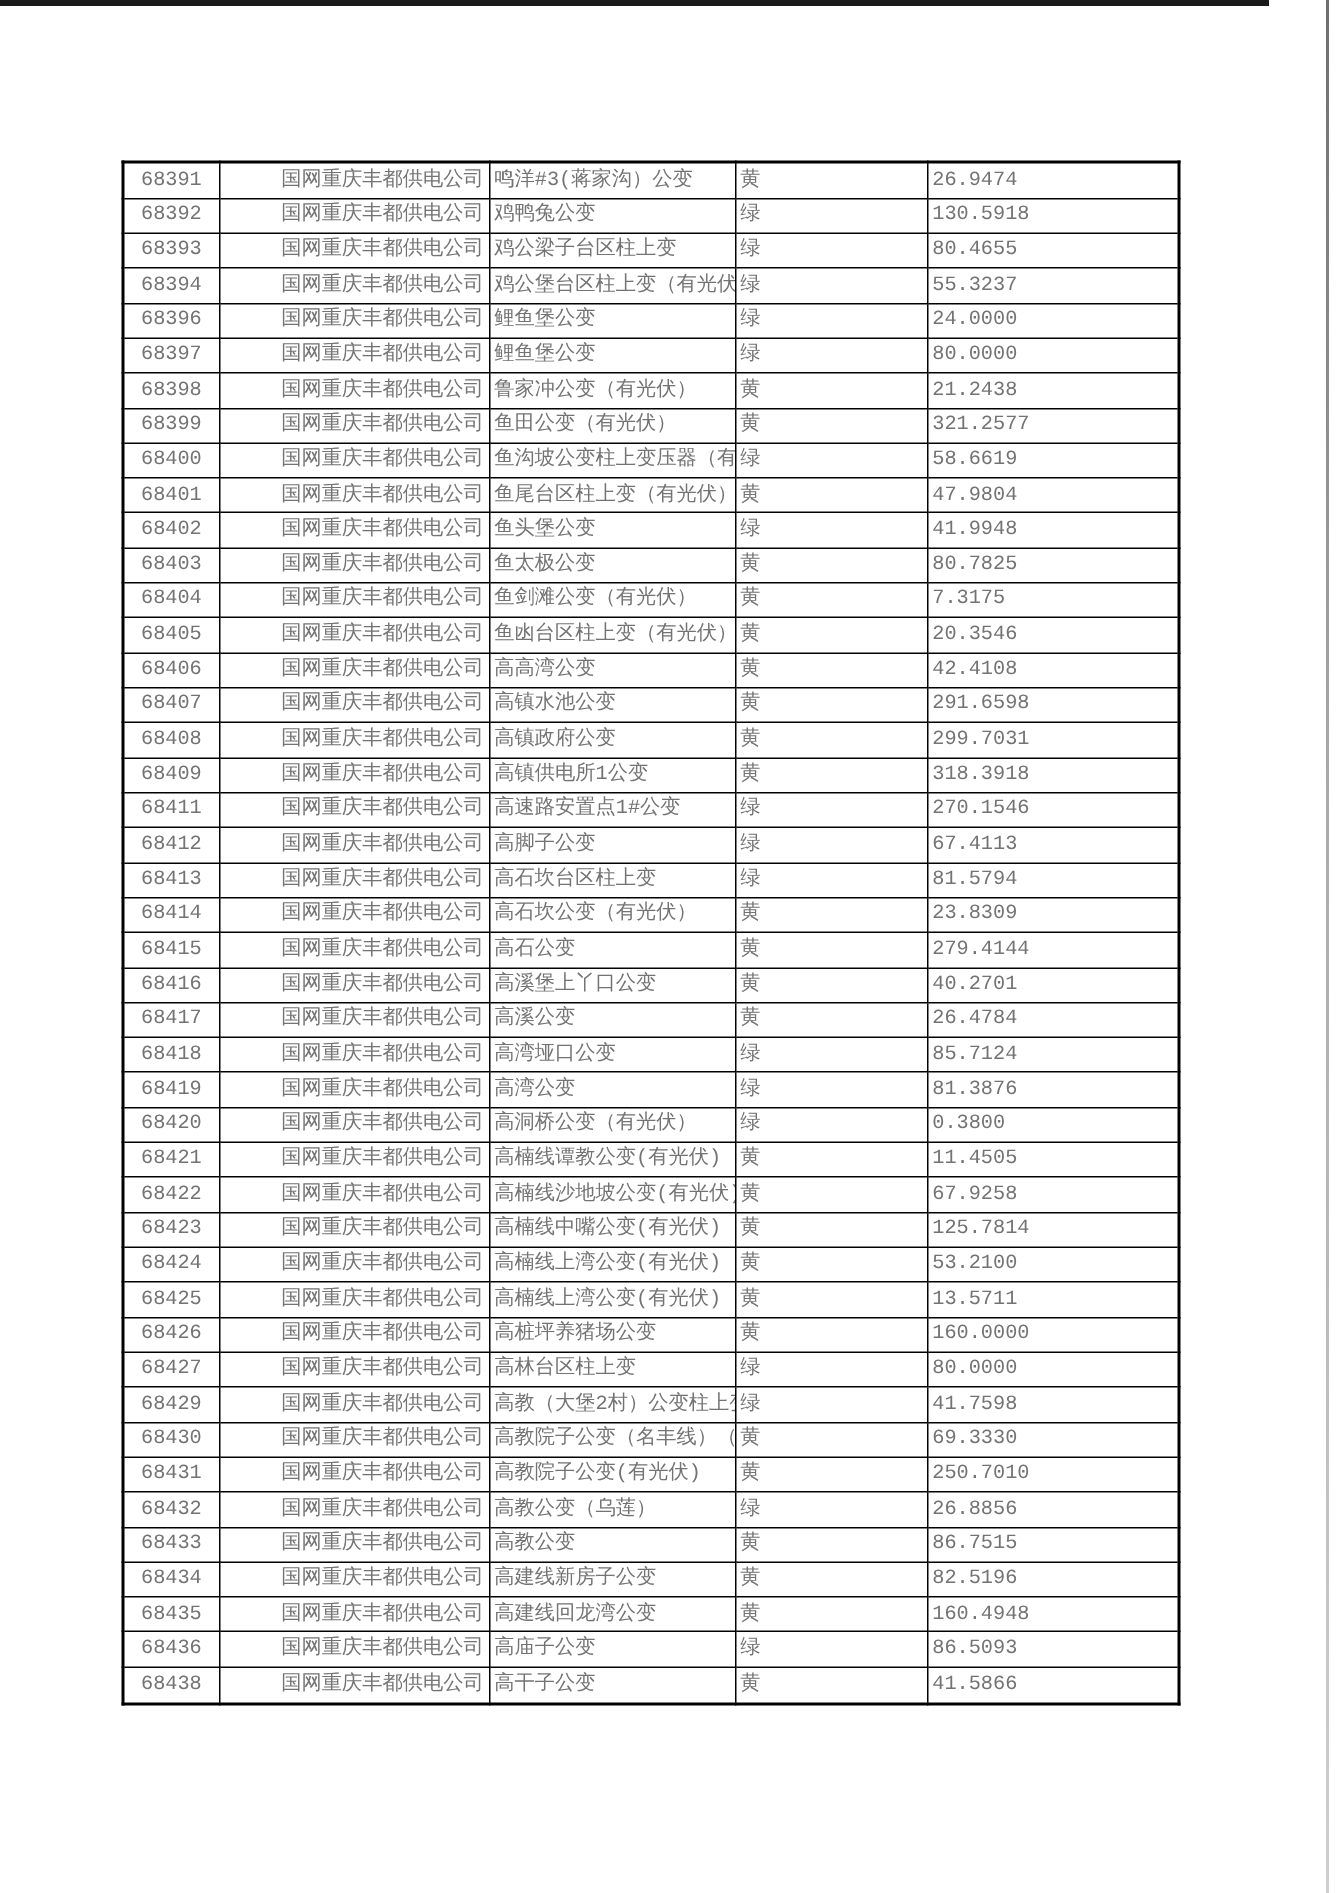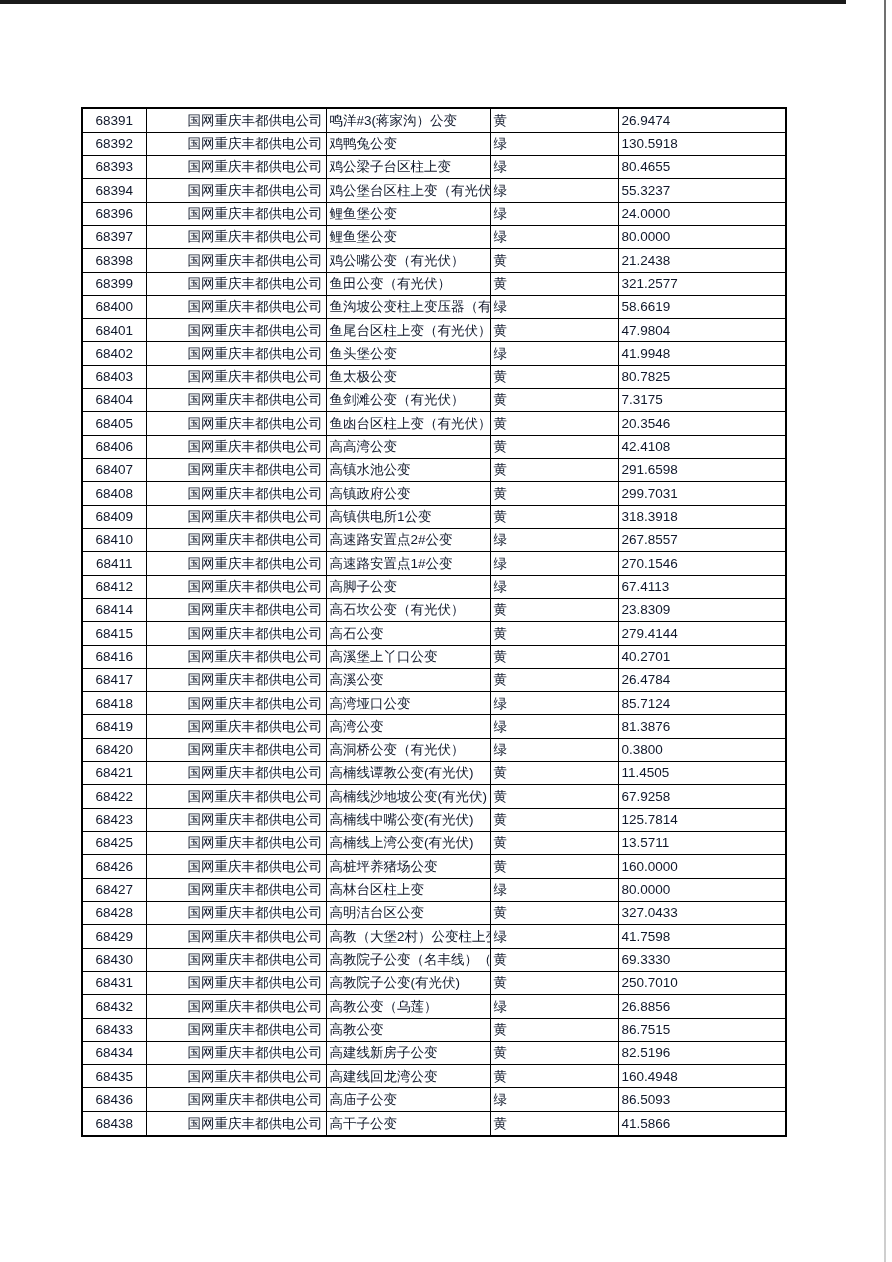--- a/index.html
+++ b/index.html
@@ -6,22 +6,22 @@
     margin: 0;
     padding: 0;
     background: #ffffff;
   }
   #page {
     position: relative;
     width: 892px;
     height: 1262px;
     background: #ffffff;
     overflow: hidden;
-    font-family: Liberation Sans, sans-serif;
-    color: #0f172a;
+    font-family: Liberation Mono, monospace;
+    color: #737373;
   }
   #top-edge {
     position: absolute;
     left: 0;
     top: 0;
     width: 846px;
     height: 4px;
     background: #1a1a1a;
   }
   #right-shadow {
@@ -111,21 +111,21 @@
         <tr>
           <td class="col-id">68397</td>
           <td class="col-company">国网重庆丰都供电公司</td>
           <td class="col-name">鲤鱼堡公变</td>
           <td class="col-status">绿</td>
           <td class="col-value">80.0000</td>
         </tr>
         <tr>
           <td class="col-id">68398</td>
           <td class="col-company">国网重庆丰都供电公司</td>
-          <td class="col-name">鸡公嘴公变（有光伏）</td>
+          <td class="col-name">鲁家冲公变（有光伏）</td>
           <td class="col-status">黄</td>
           <td class="col-value">21.2438</td>
         </tr>
         <tr>
           <td class="col-id">68399</td>
           <td class="col-company">国网重庆丰都供电公司</td>
           <td class="col-name">鱼田公变（有光伏）</td>
           <td class="col-status">黄</td>
           <td class="col-value">321.2577</td>
         </tr>
@@ -193,41 +193,41 @@
           <td class="col-value">299.7031</td>
         </tr>
         <tr>
           <td class="col-id">68409</td>
           <td class="col-company">国网重庆丰都供电公司</td>
           <td class="col-name">高镇供电所1公变</td>
           <td class="col-status">黄</td>
           <td class="col-value">318.3918</td>
         </tr>
         <tr>
-          <td class="col-id">68410</td>
-          <td class="col-company">国网重庆丰都供电公司</td>
-          <td class="col-name">高速路安置点2#公变</td>
-          <td class="col-status">绿</td>
-          <td class="col-value">267.8557</td>
-        </tr>
-        <tr>
           <td class="col-id">68411</td>
           <td class="col-company">国网重庆丰都供电公司</td>
           <td class="col-name">高速路安置点1#公变</td>
           <td class="col-status">绿</td>
           <td class="col-value">270.1546</td>
         </tr>
         <tr>
           <td class="col-id">68412</td>
           <td class="col-company">国网重庆丰都供电公司</td>
           <td class="col-name">高脚子公变</td>
           <td class="col-status">绿</td>
           <td class="col-value">67.4113</td>
         </tr>
         <tr>
+          <td class="col-id">68413</td>
+          <td class="col-company">国网重庆丰都供电公司</td>
+          <td class="col-name">高石坎台区柱上变</td>
+          <td class="col-status">绿</td>
+          <td class="col-value">81.5794</td>
+        </tr>
+        <tr>
           <td class="col-id">68414</td>
           <td class="col-company">国网重庆丰都供电公司</td>
           <td class="col-name">高石坎公变（有光伏）</td>
           <td class="col-status">黄</td>
           <td class="col-value">23.8309</td>
         </tr>
         <tr>
           <td class="col-id">68415</td>
           <td class="col-company">国网重庆丰都供电公司</td>
           <td class="col-name">高石公变</td>
@@ -284,46 +284,46 @@
           <td class="col-value">67.9258</td>
         </tr>
         <tr>
           <td class="col-id">68423</td>
           <td class="col-company">国网重庆丰都供电公司</td>
           <td class="col-name">高楠线中嘴公变(有光伏)</td>
           <td class="col-status">黄</td>
           <td class="col-value">125.7814</td>
         </tr>
         <tr>
+          <td class="col-id">68424</td>
+          <td class="col-company">国网重庆丰都供电公司</td>
+          <td class="col-name">高楠线上湾公变(有光伏)</td>
+          <td class="col-status">黄</td>
+          <td class="col-value">53.2100</td>
+        </tr>
+        <tr>
           <td class="col-id">68425</td>
           <td class="col-company">国网重庆丰都供电公司</td>
           <td class="col-name">高楠线上湾公变(有光伏)</td>
           <td class="col-status">黄</td>
           <td class="col-value">13.5711</td>
         </tr>
         <tr>
           <td class="col-id">68426</td>
           <td class="col-company">国网重庆丰都供电公司</td>
           <td class="col-name">高桩坪养猪场公变</td>
           <td class="col-status">黄</td>
           <td class="col-value">160.0000</td>
         </tr>
         <tr>
           <td class="col-id">68427</td>
           <td class="col-company">国网重庆丰都供电公司</td>
           <td class="col-name">高林台区柱上变</td>
           <td class="col-status">绿</td>
           <td class="col-value">80.0000</td>
-        </tr>
-        <tr>
-          <td class="col-id">68428</td>
-          <td class="col-company">国网重庆丰都供电公司</td>
-          <td class="col-name">高明洁台区公变</td>
-          <td class="col-status">黄</td>
-          <td class="col-value">327.0433</td>
         </tr>
         <tr>
           <td class="col-id">68429</td>
           <td class="col-company">国网重庆丰都供电公司</td>
           <td class="col-name">高教（大堡2村）公变柱上变</td>
           <td class="col-status">绿</td>
           <td class="col-value">41.7598</td>
         </tr>
         <tr>
           <td class="col-id">68430</td>

